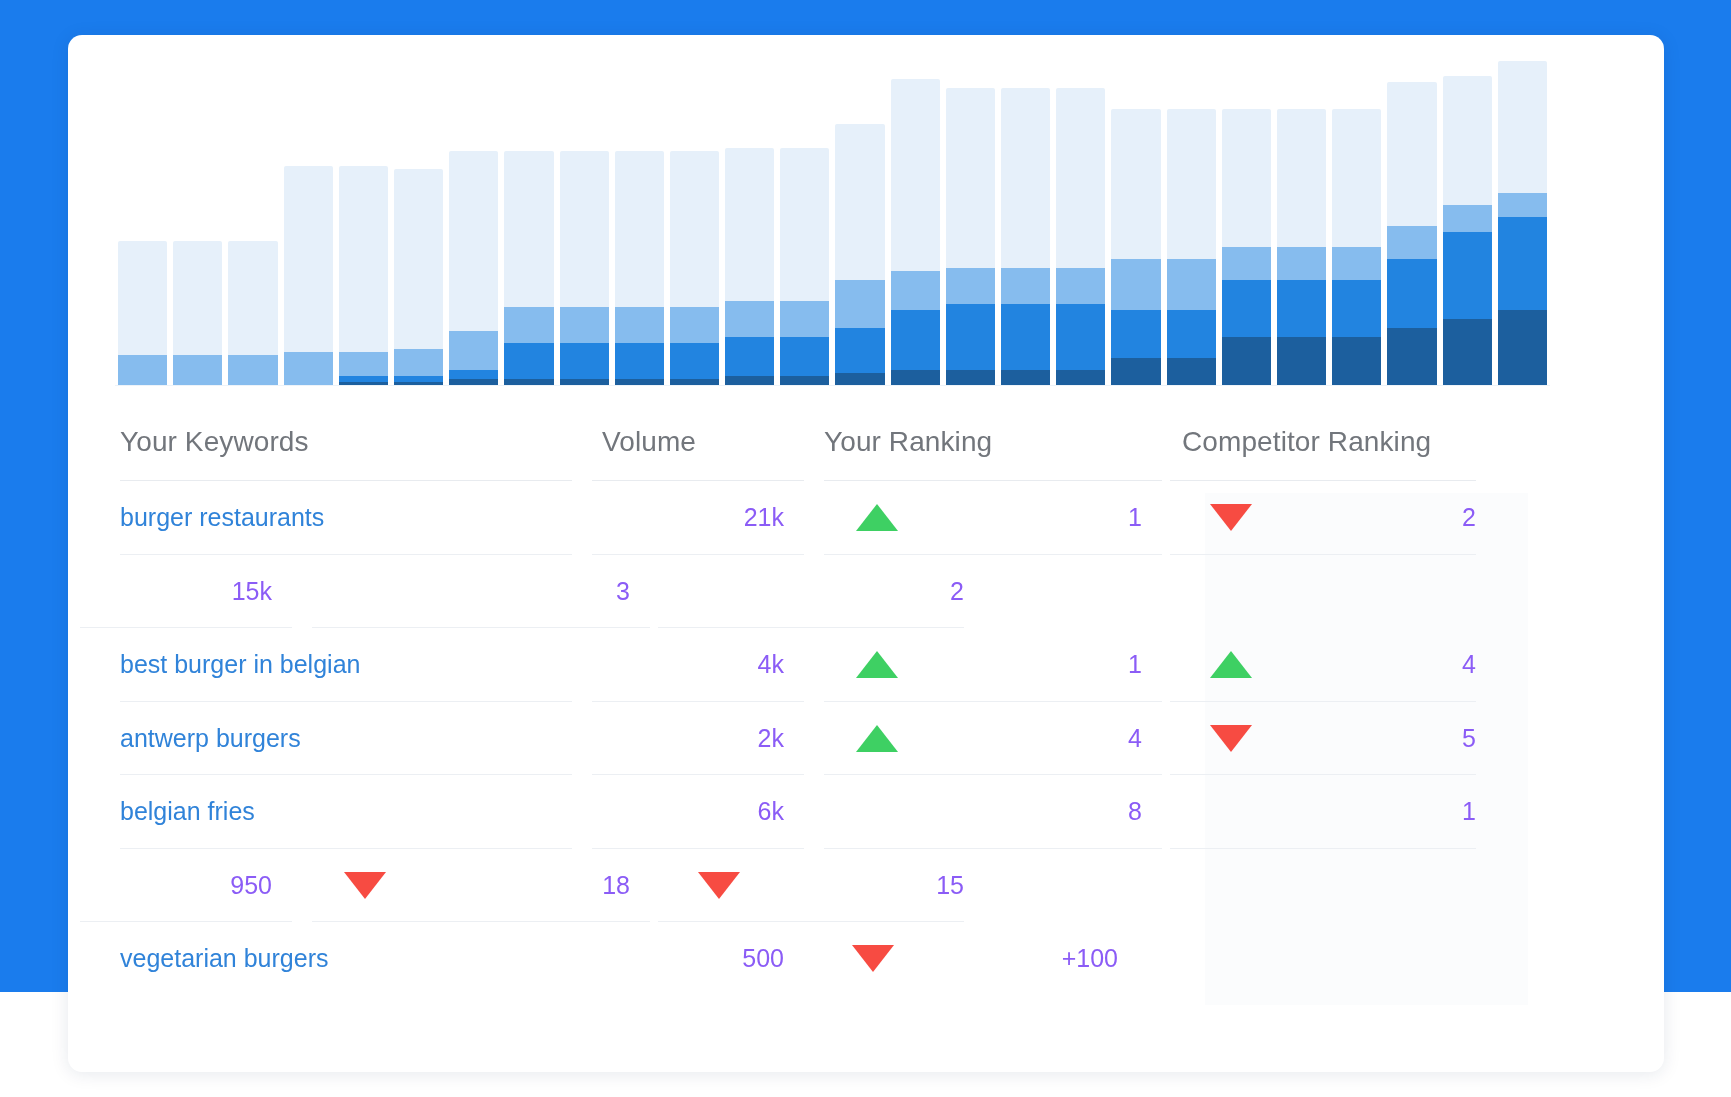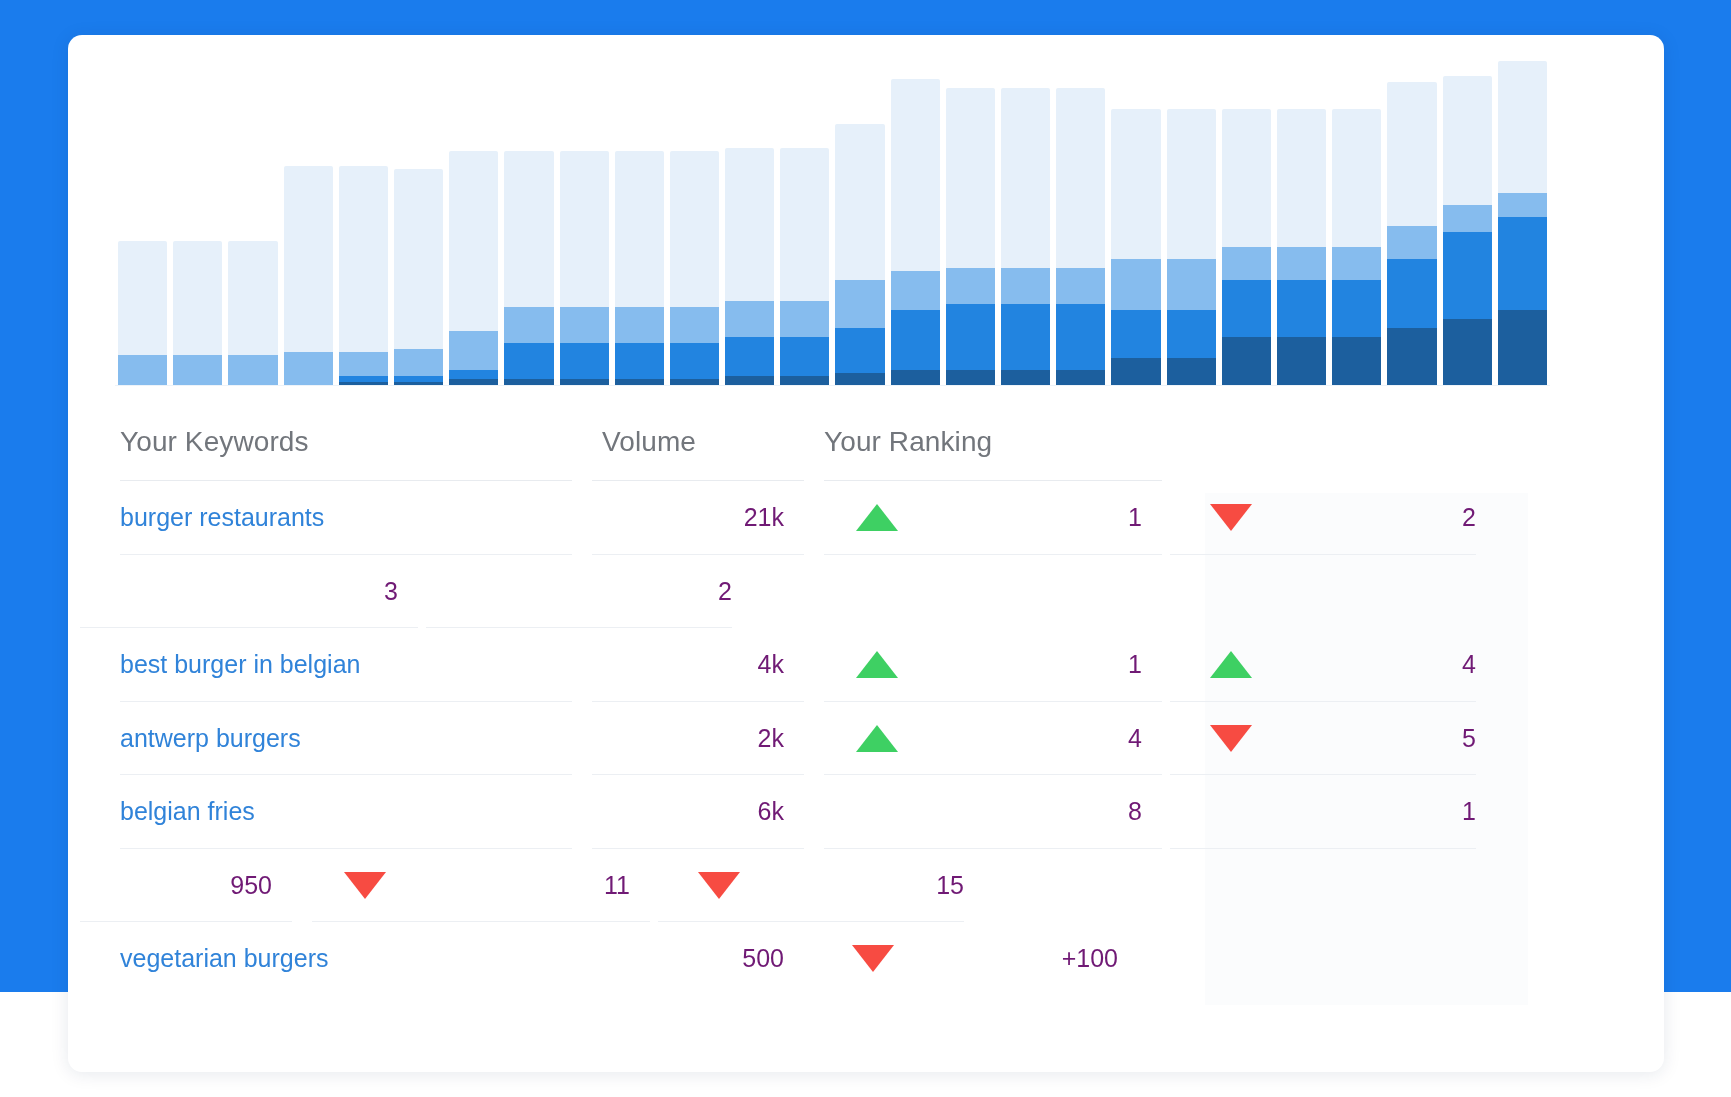--- a/index.html
+++ b/index.html
@@ -132,21 +132,21 @@
   .kw-link {
     font-size: 25px;
     color: #3083d9;
     font-weight: 400;
     text-decoration: none;
     cursor: pointer;
   }
 
   .num {
     font-size: 25px;
-    color: #701a75;
+    color: #8b5cf6;
     font-weight: 400;
   }
 
   
   .comp-highlight {
     position: absolute;
     left: 1137px;
     top: 90px;
     width: 323px;
     height: 512px;
@@ -366,20 +366,24 @@
           <div class="sep"></div>
         </div>
         <div class="cell c-volume">
           <span class="th">Volume</span>
           <div class="sep"></div>
         </div>
         <div class="cell c-yourrank">
           <span class="th">Your Ranking</span>
           <div class="sep"></div>
         </div>
+        <div class="cell c-comprank">
+          <span class="th">Competitor Ranking</span>
+          <div class="sep"></div>
+        </div>
       </div>
 
       <div id="table-body">
           <div class="tr">
             <div class="cell c-keyword">
               <a class="kw-link">burger restaurants</a>
               <div class="sep"></div>
             </div>
             <div class="cell c-volume">
               <span class="num">21k</span>
@@ -398,20 +402,24 @@
               <div class="rank-inner">
                 <div class="arrow-slot">
                   <div class="tri down"></div>
                 </div>
                 <span class="num rank-val">2</span>
               </div>
               <div class="sep"></div>
             </div>
           </div>
           <div class="tr">
+            <div class="cell c-volume">
+              <span class="num">15k</span>
+              <div class="sep"></div>
+            </div>
             <div class="cell c-yourrank">
               <div class="rank-inner">
                 <div class="arrow-slot"></div>
                 <span class="num rank-val">3</span>
               </div>
               <div class="sep"></div>
             </div>
             <div class="cell c-comprank">
               <div class="rank-inner">
                 <div class="arrow-slot"></div>
@@ -503,21 +511,21 @@
           <div class="tr">
             <div class="cell c-volume">
               <span class="num">950</span>
               <div class="sep"></div>
             </div>
             <div class="cell c-yourrank">
               <div class="rank-inner">
                 <div class="arrow-slot">
                   <div class="tri down"></div>
                 </div>
-                <span class="num rank-val">11</span>
+                <span class="num rank-val">18</span>
               </div>
               <div class="sep"></div>
             </div>
             <div class="cell c-comprank">
               <div class="rank-inner">
                 <div class="arrow-slot">
                   <div class="tri down"></div>
                 </div>
                 <span class="num rank-val">15</span>
               </div>

